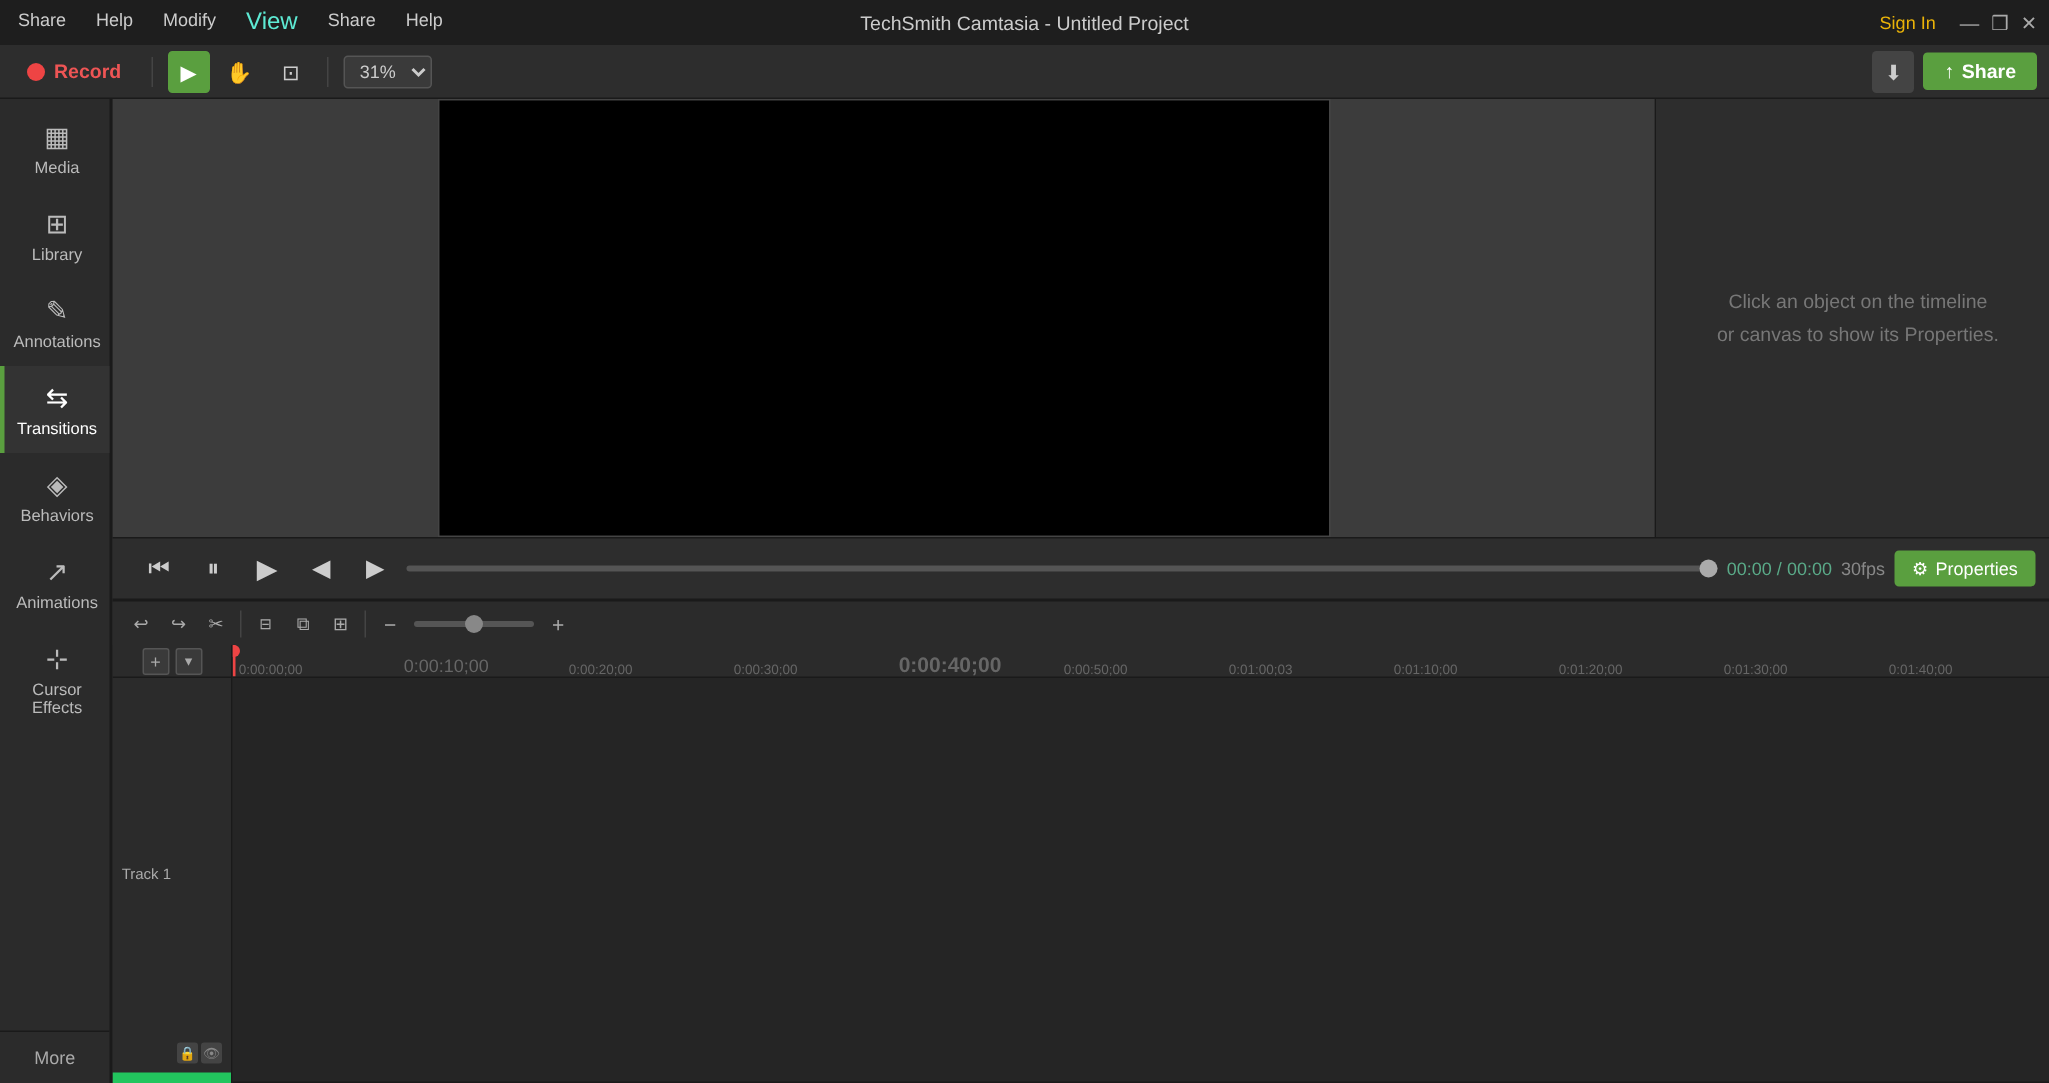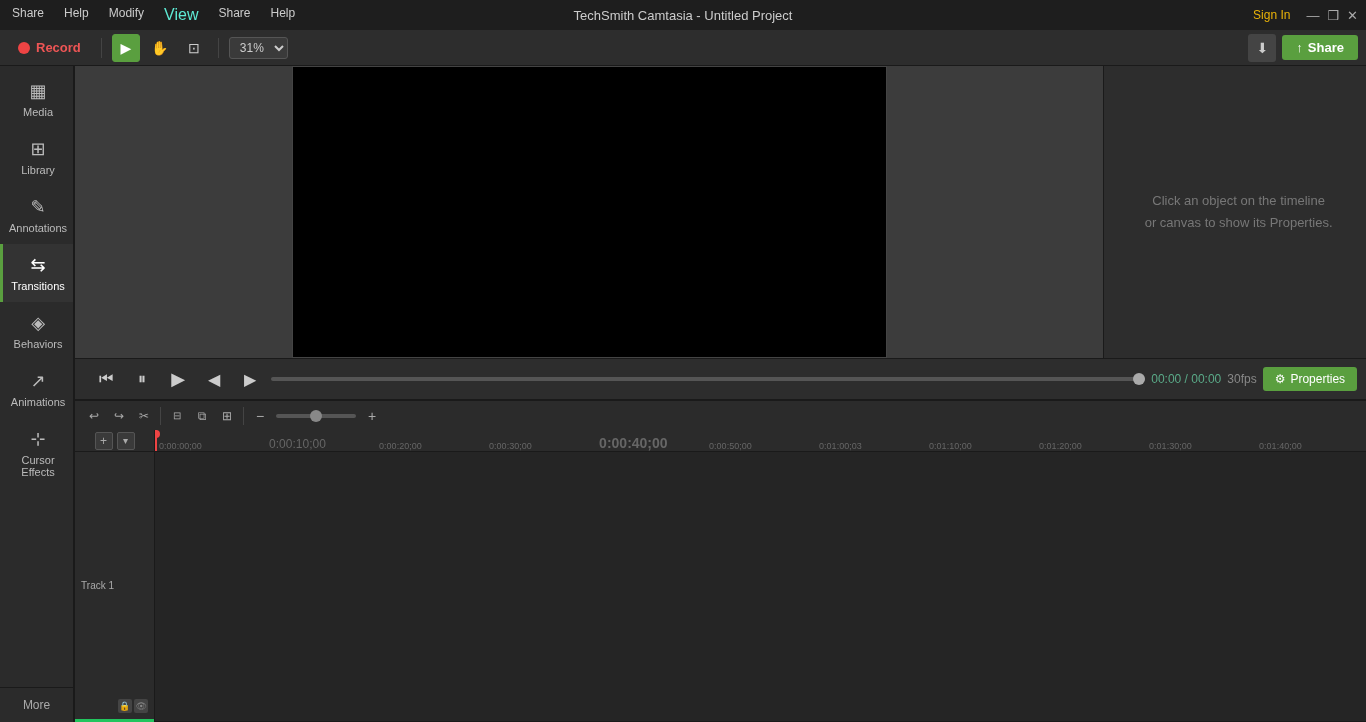--- a/index.html
+++ b/index.html
@@ -195,21 +195,21 @@
     </div>
 
     <div style="display:flex;flex:1;background:#252525;overflow:hidden;min-height:120px;">
 
       <div style="width:80px;min-width:80px;background:#2b2b2b;border-right:1px solid #1a1a1a;display:flex;flex-direction:column;">
 
         <div style="height:22px;border-bottom:1px solid #1a1a1a;display:flex;align-items:center;justify-content:center;gap:4px;">
           <button style="width:18px;height:18px;background:#3a3a3a;border:1px solid #555;color:#aaa;border-radius:2px;cursor:pointer;font-size:12px;display:flex;align-items:center;justify-content:center;">+</button>
           <button style="width:18px;height:18px;background:#3a3a3a;border:1px solid #555;color:#aaa;border-radius:2px;cursor:pointer;font-size:10px;">▾</button>
         </div>
-        <div style="flex:1;border-bottom:3px solid #22c55e;display:flex;align-items:center;padding:6px;gap:4px;position:relative;">
+        <div style="flex:1;border-bottom:7px solid #22c55e;display:flex;align-items:center;padding:6px;gap:4px;position:relative;">
           <span style="font-size:10px;color:#aaa;">Track 1</span>
           <button style="width:14px;height:14px;background:#444;border:none;color:#888;border-radius:2px;cursor:pointer;font-size:9px;position:absolute;right:22px;bottom:6px;">🔒</button>
           <button style="width:14px;height:14px;background:#444;border:none;color:#888;border-radius:2px;cursor:pointer;font-size:9px;position:absolute;right:6px;bottom:6px;">👁</button>
         </div>
       </div>
 
       <div style="flex:1;display:flex;flex-direction:column;overflow:hidden;">
 
         <div style="height:22px;background:#2b2b2b;border-bottom:1px solid #1a1a1a;display:flex;align-items:center;padding:0 4px;overflow:hidden;position:relative;">
           <div style="display:flex;align-items:flex-end;height:100%;gap:0;flex:1;">

